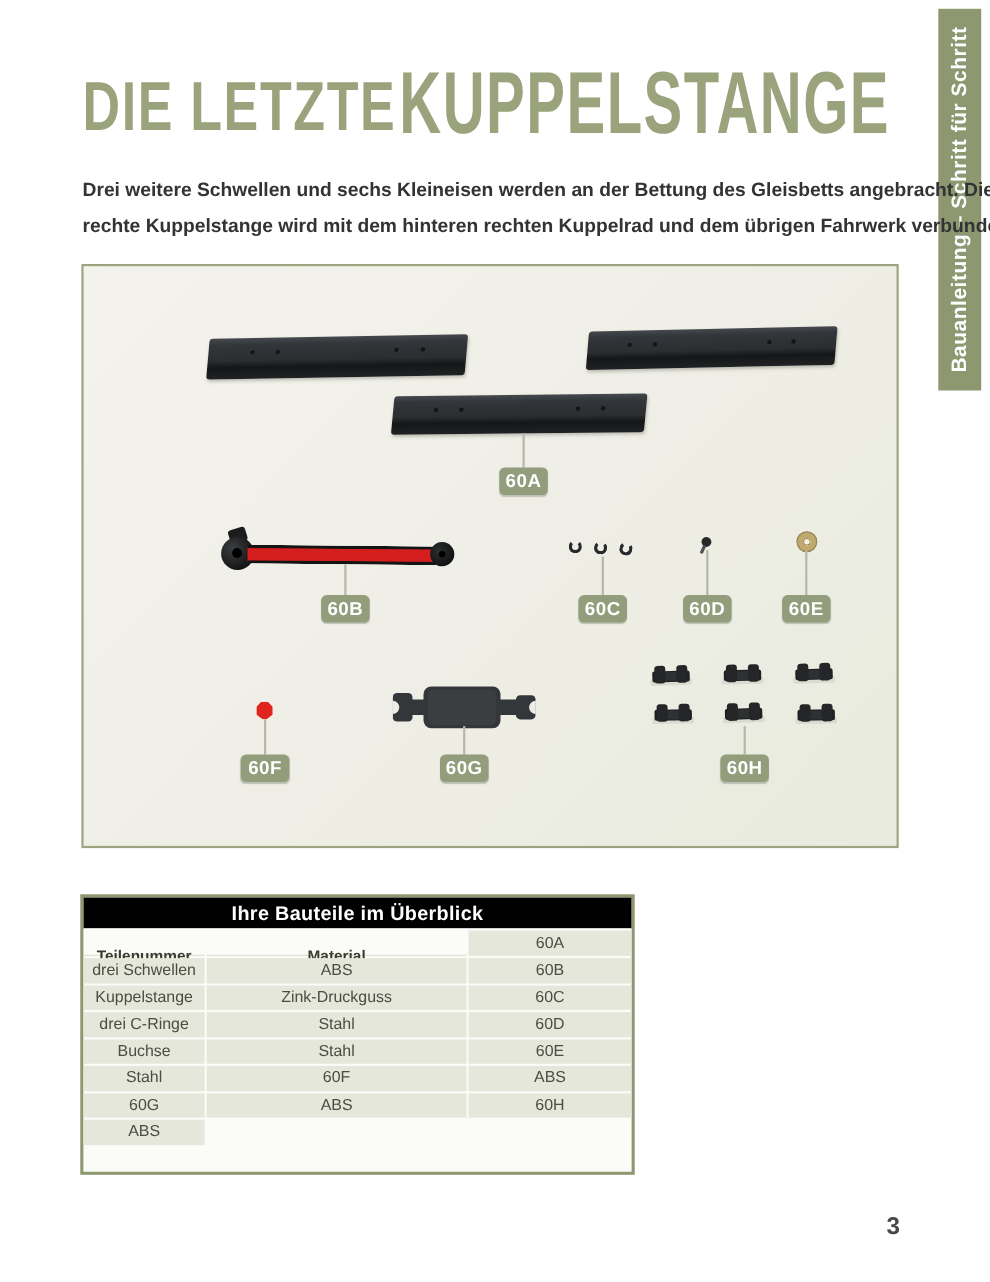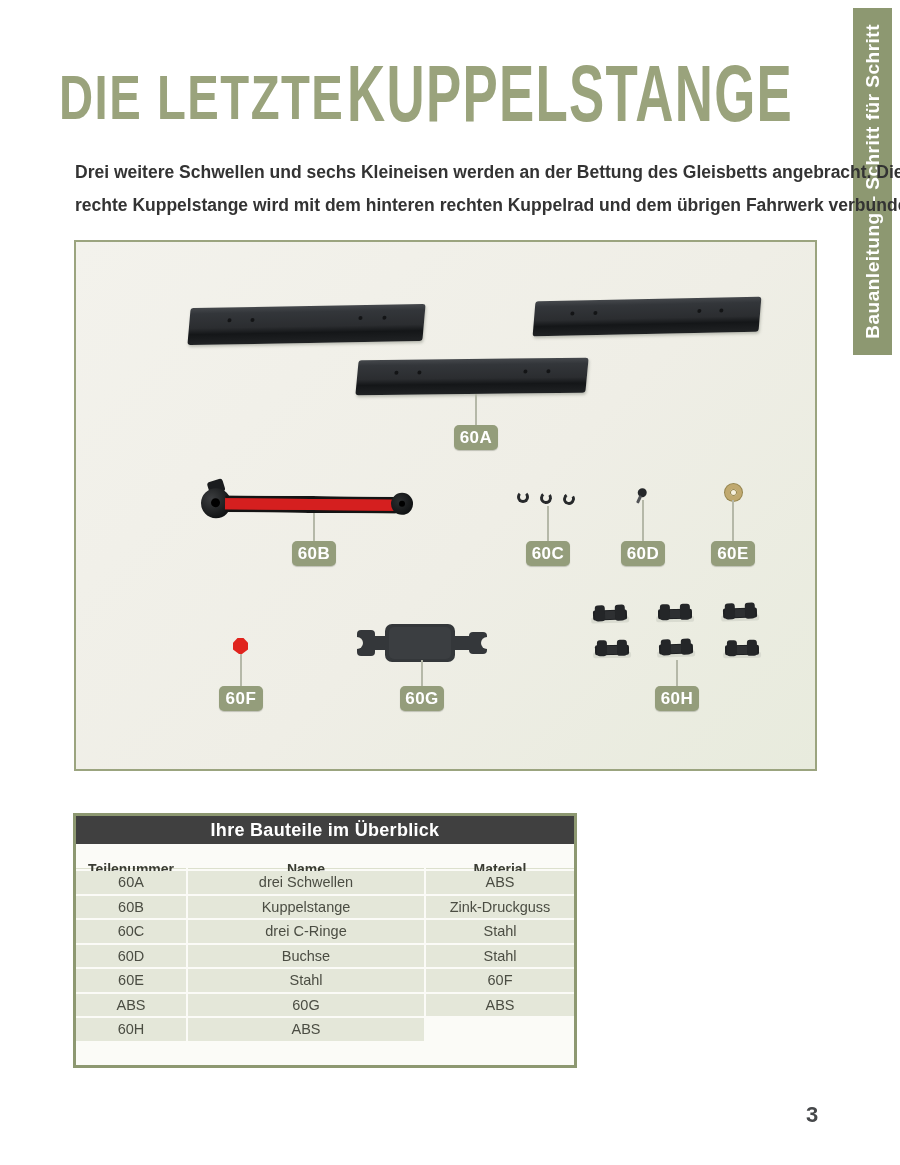--- a/index.html
+++ b/index.html
@@ -15,21 +15,21 @@
     position:absolute; left:853px; top:8px; width:39px; height:347px;
     background:#8d9871; display:flex;
   }
   .side-tab span {
     margin:auto; writing-mode:vertical-rl; transform:rotate(180deg);
     color:#fff; font-weight:bold; font-size:19px; letter-spacing:.5px;
     white-space:nowrap;
   }
 
   
-  .title-wrap { position:absolute; left:59px; top:56px; width:760px; height:78px;text-decoration:underline; }
+  .title-wrap { position:absolute; left:75px; top:56px; width:760px; height:78px;text-decoration:underline; }
   .title-small, .title-large {
     position:absolute; color:#9aa37c; font-weight:bold; line-height:1;
     letter-spacing:2px; transform-origin:0 100%;
   }
   .title-small { left:0; bottom:5px; font-size:63px; transform:scaleX(.75); }
   .title-large { left:288px; bottom:0; font-size:80px; transform:scaleX(.66); }
 
   
   .intro { position:absolute; left:75px; top:156px; width:720px; color:#333;
            font-size:17.5px; font-weight:bold; line-height:33px; }
@@ -114,21 +114,21 @@
   .ch-c{left:450px; top:299px;} .ch-d{left:545px; top:299px;}
   .ch-e{left:635px; top:299px;} .ch-f{left:143px; top:444px;}
   .ch-g{left:324px; top:444px;} .ch-h{left:579px; top:444px;}
 
   
   .parts-table {
     position:absolute; left:73px; top:813px; width:504px;
     border:3px solid #8d9871; background:#fbfbf7;
   }
   .tbl-title {
-    height:28px; background:#404040; color:#fff; font-weight:bold; font-size:18px;
+    height:28px; background:#000000; color:#fff; font-weight:bold; font-size:18px;
     display:flex; align-items:center; justify-content:center; letter-spacing:.3px;
   }
   .tbl-grid {
     display:grid; grid-template-columns:110px 236px 1fr;
     grid-template-rows:23px repeat(8, 22.5px);
     gap:2px; background:#fbfbf7; padding-top:2px;
   }
   .tbl-grid .cell {
     background:#e4e7d9; display:flex; align-items:center; justify-content:center;
     font-size:14.5px; color:#4b4d43;
@@ -270,21 +270,20 @@
     <div class="chip ch-e">60E</div>
     <div class="chip ch-f">60F</div>
     <div class="chip ch-g">60G</div>
     <div class="chip ch-h">60H</div>
   </div>
 
   <div class="parts-table">
     <div class="tbl-title">Ihre Bauteile im Überblick</div>
     <div class="tbl-grid">
       <div class="cell head">Teilenummer</div>
-      <div class="cell head">Name</div>
       <div class="cell head">Material</div>
 
       <div class="cell">60A</div>
       <div class="cell">drei Schwellen</div>
       <div class="cell">ABS</div>
 
       <div class="cell">60B</div>
       <div class="cell">Kuppelstange</div>
       <div class="cell">Zink-Druckguss</div>
 

